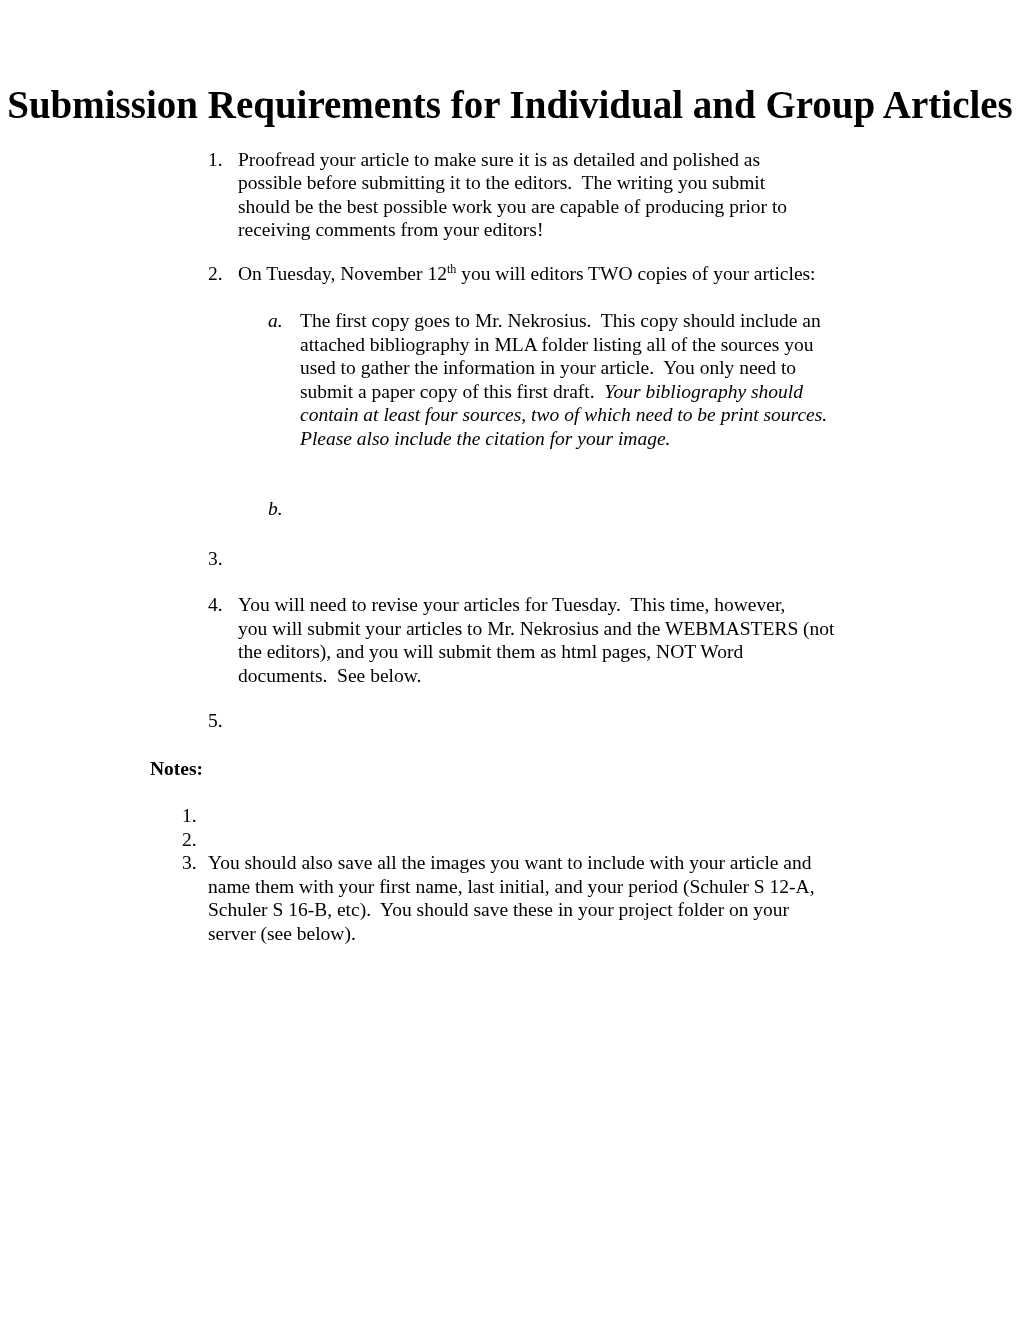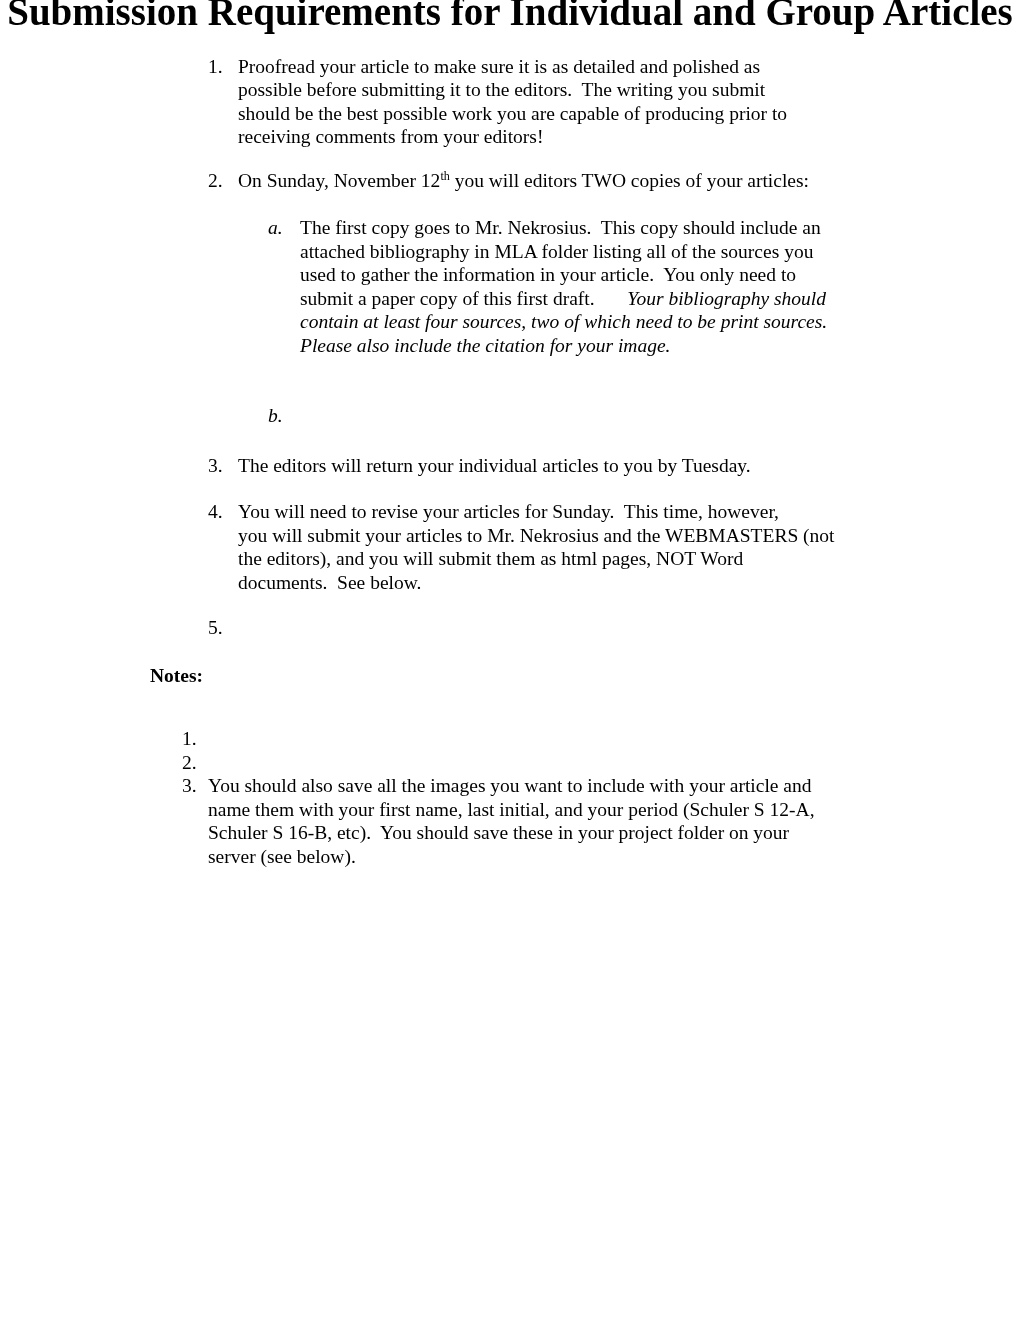--- a/index.html
+++ b/index.html
@@ -6,20 +6,21 @@
     margin: 0;
     padding: 0;
     background: #ffffff;
   }
   .page {
     position: relative;
     width: 1020px;
     height: 1320px;
     background: #ffffff;
     box-sizing: border-box;
+    padding-top: 93px;
     font-family: "Liberation Serif", "DejaVu Serif", serif;
     font-size: 19.5px;
     line-height: 23.5px;
     color: #000000;
     overflow: hidden;
   }
   .doc-title {
     width: 1020px;
     text-align: center;
     font-weight: bold;
@@ -48,25 +49,25 @@
 
   .mb-item1 { margin-bottom: 20px; }
   .mb-item2 { margin-bottom: 24px; }
   .mb-itemA { margin-bottom: 47px; }
   .mb-itemB { margin-bottom: 26px; }
   .mb-item3 { margin-bottom: 23px; }
   .mb-item4 { margin-bottom: 22px; }
   .mb-item5 { margin-bottom: 24px; }
 
   .notes-heading {
-    margin: 0 0 40px 150px;
+    margin: 0 0 24px 150px;
     font-weight: bold;
     white-space: pre;
   }
-  .it { font-style: italic; margin-left: 23px; }
+  .it { font-style: italic; }
   sup {
     font-size: 0.62em;
     line-height: 0;
     vertical-align: super;
     text-align: center;
   }
 </style>
 </head>
 <body>
 
@@ -77,45 +78,44 @@
   <div class="li main mb-item1">
     <span class="marker">1.</span>
     <span class="txt"><span>Proofread your article to make sure it is as detailed and polished as
 possible before submitting it to the editors.  The writing you submit
 should be the best possible work you are capable of producing prior to
 receiving comments from your editors!</span></span>
   </div>
 
   <div class="li main mb-item2">
     <span class="marker">2.</span>
-    <span class="txt"><span>On Sunday, November 12</span><sup>th</sup><span> you will editors TWO copies of your articles:</span></span>
+    <span class="txt"><span>On Tuesday, November 12</span><sup>th</sup><span> you will editors TWO copies of your articles:</span></span>
   </div>
 
   <div class="li sub mb-itemA">
     <span class="marker">a.</span>
     <span class="txt"><span>The first copy goes to Mr. Nekrosius.  This copy should include an
 attached bibliography in MLA folder listing all of the sources you
 used to gather the information in your article.  You only need to
 submit a paper copy of this first draft.  </span><span class="it">Your bibliography should
 contain at least four sources, two of which need to be print sources.
 Please also include the citation for your image.</span></span>
   </div>
 
   <div class="li sub mb-itemB">
     <span class="marker">b.</span>
   </div>
 
   <div class="li main mb-item3">
     <span class="marker">3.</span>
-    <span class="txt"><span>The editors will return your individual articles to you by Tuesday.</span></span>
   </div>
 
   <div class="li main mb-item4">
     <span class="marker">4.</span>
-    <span class="txt"><span>You will need to revise your articles for Sunday.  This time, however,
+    <span class="txt"><span>You will need to revise your articles for Tuesday.  This time, however,
 you will submit your articles to Mr. Nekrosius and the WEBMASTERS (not
 the editors), and you will submit them as html pages, NOT Word
 documents.  See below.</span></span>
   </div>
 
   <div class="li main mb-item5">
     <span class="marker">5.</span>
   </div>
 
   <div class="notes-heading">Notes:</div>

